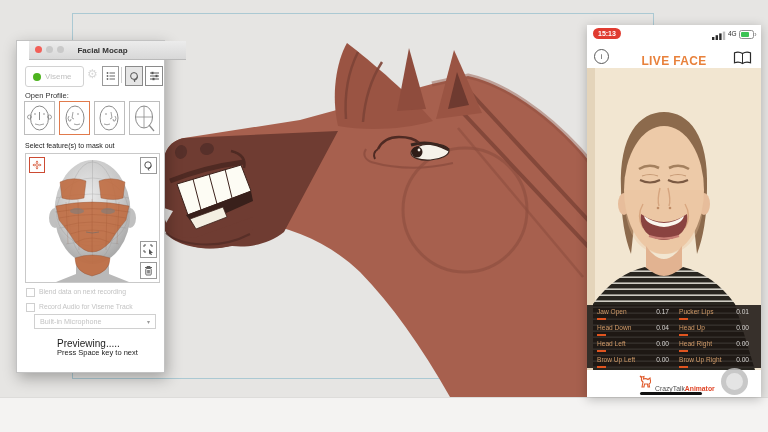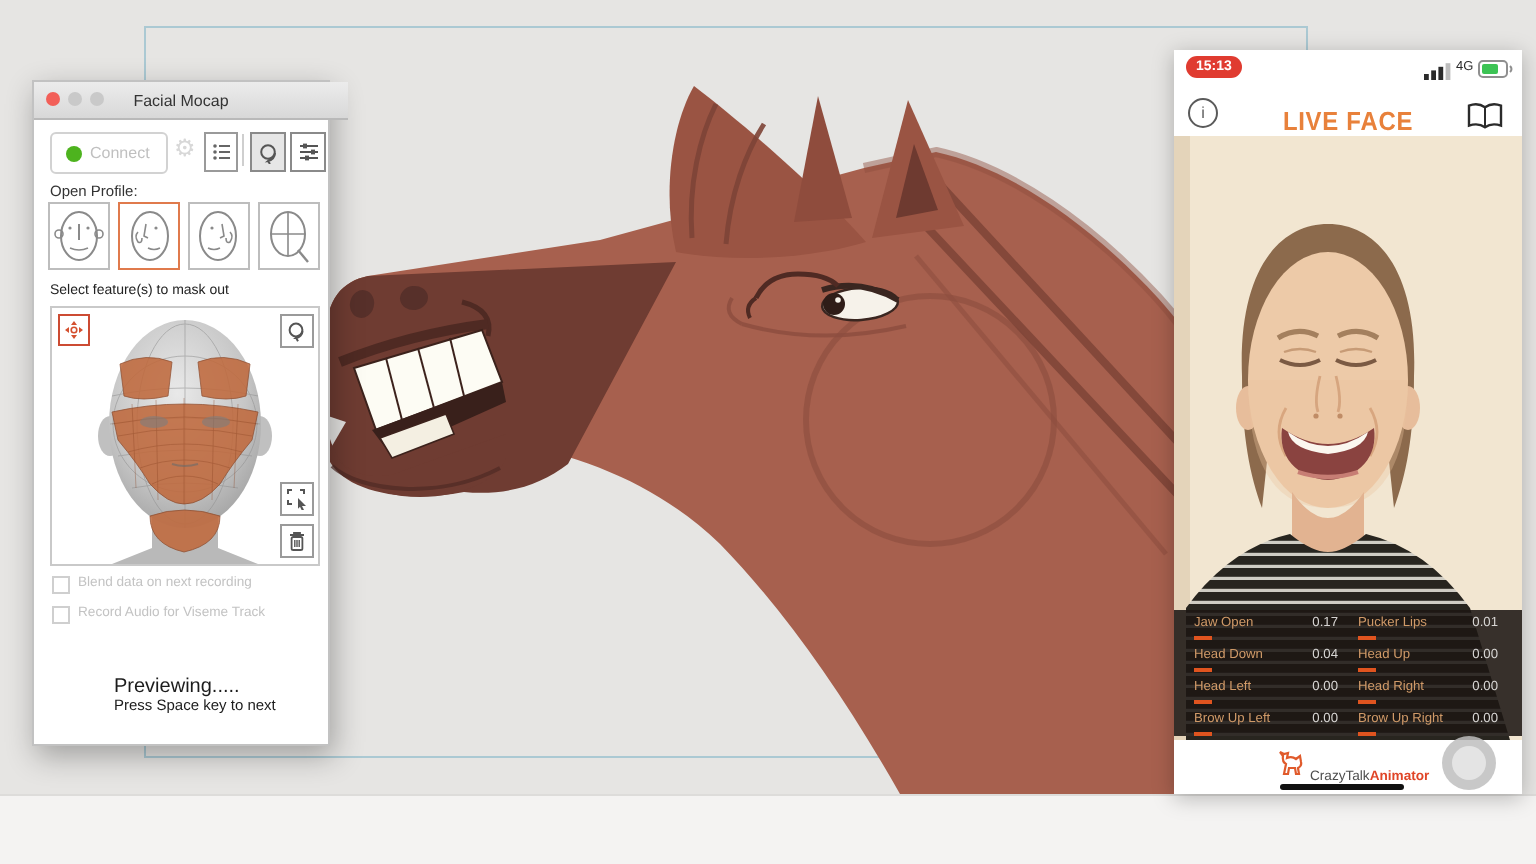--- a/index.html
+++ b/index.html
@@ -6,22 +6,22 @@
   #stage{position:relative;width:768px;height:432px;overflow:hidden;
          font-family:"Liberation Sans",sans-serif;background:#e6e5e3;}
   .abs{position:absolute;}
   
   .scene-border{border:1px solid #abc9d3;}
   
   #toolbar{left:0;top:397px;width:768px;height:35px;background:#f4f3f2;border-top:1px solid #dddcda;}
   
   #panel{left:16px;top:40px;width:147px;height:331px;background:#fff;border:1px solid #c2c2c2;
          box-shadow:2px 5px 14px rgba(0,0,0,.30);font-size:7px;color:#333;}
-  #panel .titlebar{left:0;top:0;width:157px;height:18px;
-      background:linear-gradient(#ececec,#d8d8d8);border-bottom:1px solid #b9b9b9;}
+  #panel .titlebar{left:12px;top:0;width:157px;height:18px;
+      background:linear-gradient(#ececec,#d8d8d8);border-bottom:1px solid #b9b9b9;font-weight:bold;}
   .tl{width:7px;height:7px;border-radius:50%;top:5px;}
   .ptitle{width:147px;text-align:center;top:5px;font-size:8px;color:#333;}
   .btnbox{border:1px solid #9a9a9a;background:#fff;display:flex;align-items:center;justify-content:center;}
   .profbox{width:29px;height:32px;border:1px solid #bdbdbd;background:#fff;}
   .profbox.sel{border:1px solid #e07a4c;}
   .chk{width:7px;height:7px;border:1px solid #cfcfcf;background:#fff;}
   .chklab{font-size:6.8px;color:#c3c3c3;}
   
   #phone{left:587px;top:25px;width:174px;height:372px;background:#fff;box-shadow:0 2px 10px rgba(0,0,0,.25);}
   #ls-title{width:174px;text-align:center;top:28px;font-size:13px;font-weight:bold;
@@ -141,21 +141,21 @@
     <div class="abs titlebar">
       <div class="abs tl" style="left:6px;background:#f25f58;"></div>
       <div class="abs tl" style="left:17px;background:#c9c9c9;"></div>
       <div class="abs tl" style="left:28px;background:#c9c9c9;"></div>
       <div class="abs ptitle">Facial Mocap</div>
     </div>
 
     <div class="abs" style="left:8px;top:25px;width:57px;height:19px;border:1px solid #d2d2d2;border-radius:3px;
                 display:flex;align-items:center;">
       <span style="width:8px;height:8px;border-radius:50%;background:#4db31e;margin:0 4px 0 7px;"></span>
-      <span style="font-size:8px;color:#c0c0c0;">Connect</span>
+      <span style="font-size:8px;color:#c0c0c0;">Viseme</span>
     </div>
     <div class="abs" style="left:70px;top:26px;font-size:12px;color:#d8d8d8;">⚙</div>
     <div class="abs btnbox" style="left:85px;top:25px;width:15px;height:18px;">
       <svg width="10" height="10" viewBox="0 0 10 10">
         <circle cx="1.5" cy="2" r="0.9" fill="#666"></circle>
           <circle cx="1.5" cy="5" r="0.9" fill="#666"></circle>
           <circle cx="1.5" cy="8" r="0.9" fill="#666"></circle>
         <path d="M3.5,2 H9 M3.5,5 H9 M3.5,8 H9" stroke="#666" stroke-width="1"></path>
       </svg>
     </div>
@@ -285,20 +285,25 @@
           <path d="M3.4,5 V8.5 M4.5,5 V8.5 M5.6,5 V8.5" stroke="#555" stroke-width="0.7"></path>
         </svg>
       </div>
     </div>
 
     <div class="abs chk" style="left:9px;top:247px;"></div>
     <div class="abs chklab" style="left:22px;top:247px;">Blend data on next recording</div>
     <div class="abs chk" style="left:9px;top:262px;"></div>
     <div class="abs chklab" style="left:22px;top:262px;">Record Audio for Viseme Track</div>
 
+    <div class="abs" style="left:17px;top:273px;width:122px;height:15px;border:1px solid #d0d0d0;background:#fff;
+                display:flex;align-items:center;justify-content:space-between;padding:0 5px;box-sizing:border-box;">
+      <span style="font-size:7.2px;color:#c3c3c3;">Built-in Microphone</span>
+      <span style="font-size:6px;color:#9a9a9a;">▾</span>
+    </div>
 
     <div class="abs" style="left:40px;top:297px;font-size:10px;color:#1c1c1c;">Previewing.....</div>
     <div class="abs" style="left:40px;top:307px;font-size:7.5px;color:#1c1c1c;">Press Space key to next</div>
   </div>
 
   <div id="phone" class="abs">
 
     <div class="abs pill" style="left:6px;top:3px;">15:13</div>
     <svg class="abs" style="left:125px;top:6px" width="14" height="9" viewBox="0 0 14 9">
       <rect x="0" y="6" width="2.4" height="3" fill="#2b2b2b"></rect>

